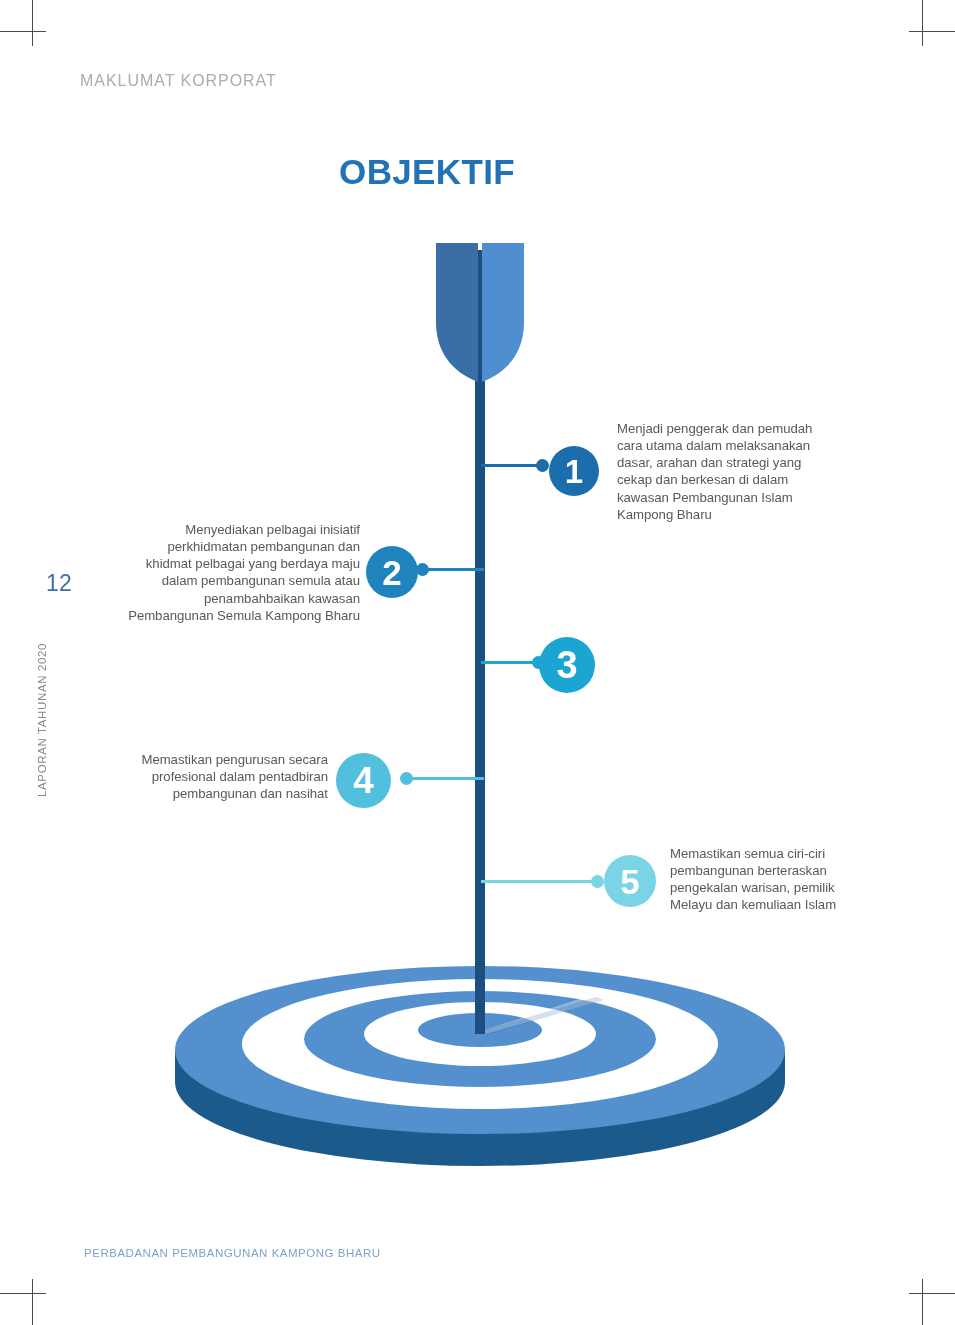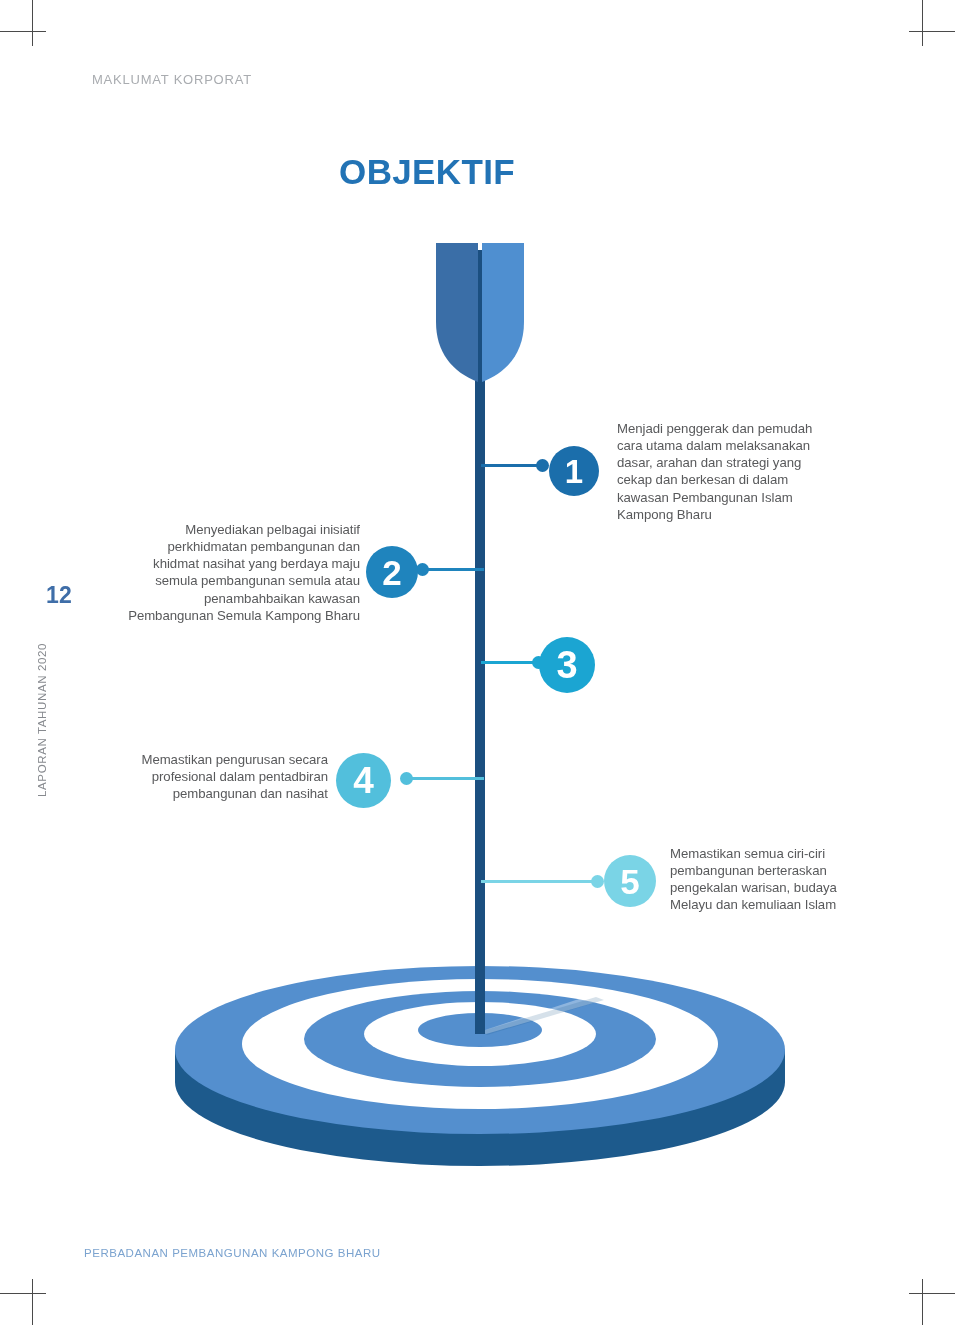--- a/index.html
+++ b/index.html
@@ -24,23 +24,23 @@
   .crop {
     position: absolute;
     background: #4a4a4a;
   }
   .crop.v { width: 1px; height: 46px; }
   .crop.h { height: 1px; width: 46px; }
 
   
   .running-head {
     position: absolute;
-    left: 92px;
+    left: 80px;
     top: 72px;
-    font-size: 13px;
+    font-size: 16px;
     letter-spacing: 0.06em;
     color: #a9acb0;
     font-weight: 400;
     white-space: nowrap;
   }
   .running-foot {
     position: absolute;
     left: 84px;
     top: 1247px;
     font-size: 11.5px;
@@ -51,23 +51,22 @@
     text-align: right;
   }
 
   
   .page-number {
     position: absolute;
     left: 46px;
     top: 570px;
     font-size: 23px;
     color: #3f6ea8;
-    font-weight: 700;
+    font-weight: 400;
     letter-spacing: 0.01em;
-    margin-top: 12px;
   }
   .side-title {
     position: absolute;
     left: -63px;
     top: 686px;
     width: 210px;
     text-align: left;
     transform: rotate(-90deg);
     transform-origin: 50% 50%;
     font-size: 11.5px;
@@ -219,22 +218,22 @@
   <div class="badge" style="left:366px; top:546px; width:52px; height:52px; font-size:35px; background:#1f84bd;">2</div>
 
   <div class="badge" style="left:539px; top:637px; width:56px; height:56px; font-size:38px; background:#1ba5d2;">3</div>
 
   <div class="badge" style="left:336px; top:753px; width:55px; height:55px; font-size:37px; background:#52bfdc;">4</div>
 
   <div class="badge" style="left:604px; top:855px; width:52px; height:52px; font-size:35px; background:#7ad4e6;">5</div>
 
   <div class="item-text left" style="left:617px; top:420px; width:212px;">Menjadi penggerak dan pemudah cara utama dalam melaksanakan dasar, arahan dan strategi yang cekap dan berkesan di dalam kawasan Pembangunan Islam Kampong Bharu</div>
 
-  <div class="item-text right" style="left:120px; top:521px; width:240px;">Menyediakan pelbagai inisiatif perkhidmatan pembangunan dan khidmat nasihat yang berdaya maju semula pembangunan semula atau penambahbaikan kawasan Pembangunan Semula Kampong Bharu</div>
+  <div class="item-text right" style="left:120px; top:521px; width:240px;">Menyediakan pelbagai inisiatif perkhidmatan pembangunan dan khidmat pelbagai yang berdaya maju dalam pembangunan semula atau penambahbaikan kawasan Pembangunan Semula Kampong Bharu</div>
 
 
   <div class="item-text right" style="left:100px; top:751px; width:228px;">Memastikan pengurusan secara profesional dalam pentadbiran pembangunan dan nasihat</div>
 
-  <div class="item-text left" style="left:670px; top:845px; width:190px;">Memastikan semua ciri-ciri pembangunan berteraskan pengekalan warisan, budaya Melayu dan kemuliaan Islam</div>
+  <div class="item-text left" style="left:670px; top:845px; width:190px;">Memastikan semua ciri-ciri pembangunan berteraskan pengekalan warisan, pemilik Melayu dan kemuliaan Islam</div>
 
   <div class="running-foot">PERBADANAN PEMBANGUNAN KAMPONG BHARU</div>
 
 </div>
 
 </body></html>

